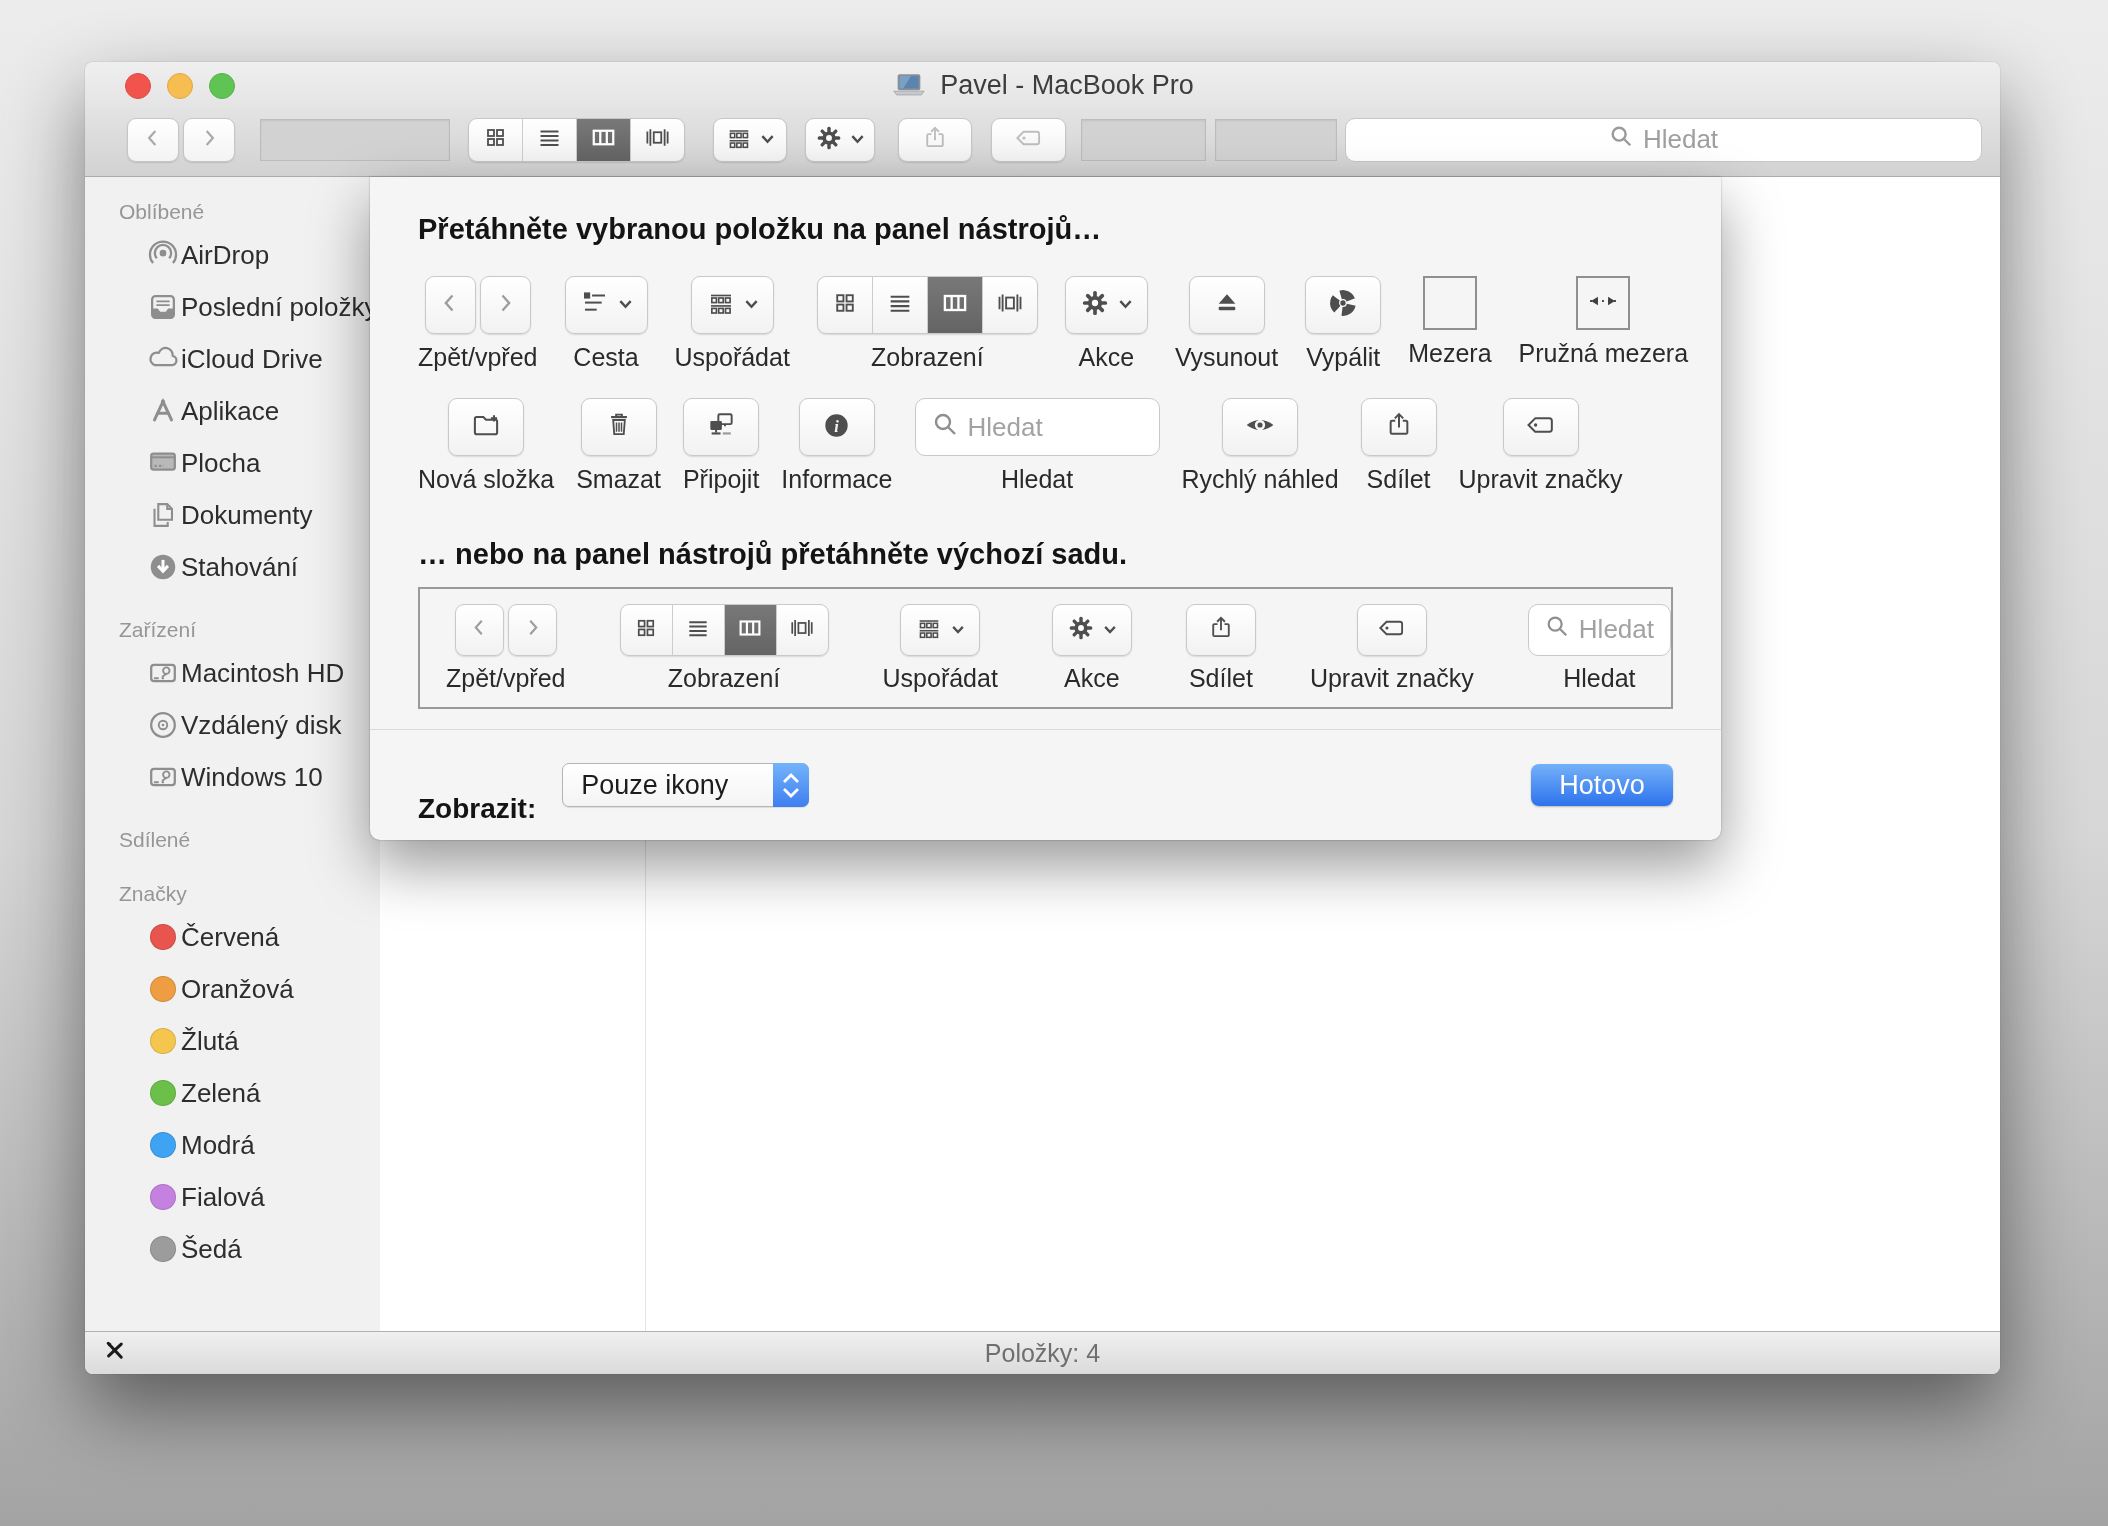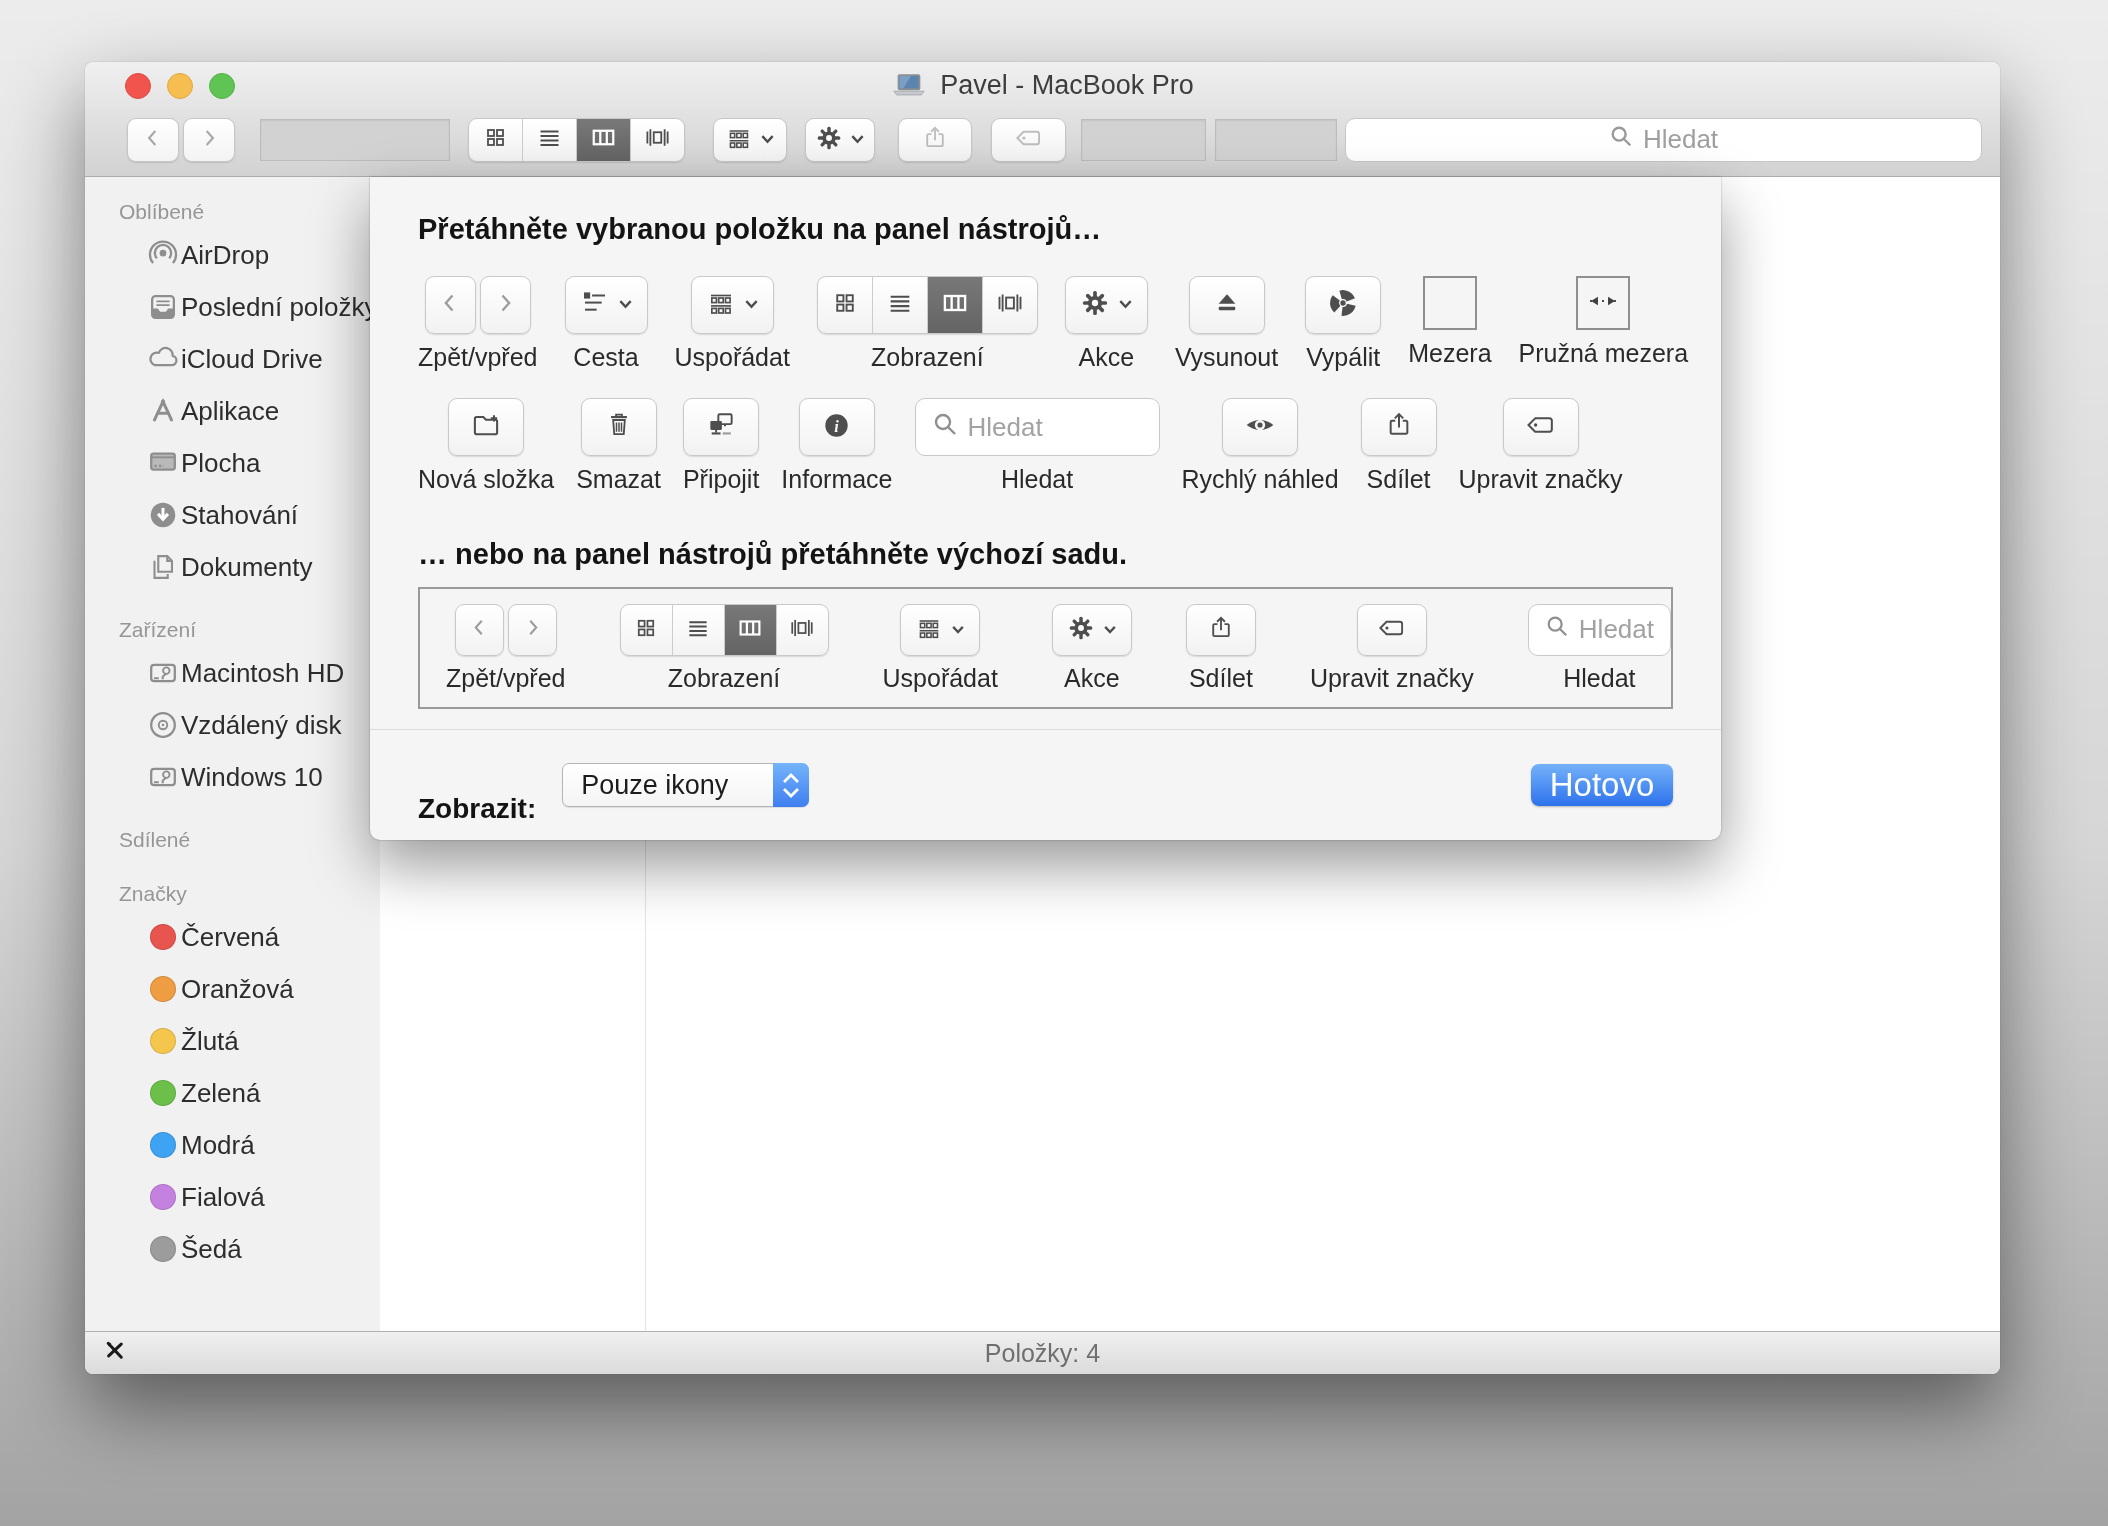--- a/index.html
+++ b/index.html
@@ -121,21 +121,21 @@
   }
   .stepper{
     position:absolute;right:-1px;top:-1px;width:36px;height:44px;
     border-radius:0 7px 7px 0;
     background:linear-gradient(#74b4fa,#3e7ef0);
     display:flex;flex-direction:column;align-items:center;justify-content:center;gap:3px;
   }
   .done-btn{
     margin-left:auto;width:142px;height:42px;border-radius:8px;
     background:linear-gradient(#74b1f9,#2e72ec);
-    color:#fff;font-size:33px;display:flex;align-items:center;justify-content:center;
+    color:#fff;font-size:27px;display:flex;align-items:center;justify-content:center;
     box-shadow:0 1px 2px rgba(0,0,0,.25);
   }
   
   .statusbar{
     flex:none;height:42px;position:relative;
     background:linear-gradient(#f0f0f0,#dbdbdb);
     border-top:1px solid #b1b1b1;
     display:flex;align-items:center;justify-content:center;
     color:#6f6f6f;font-size:25px;
   }
@@ -329,38 +329,38 @@
               <rect x="5.5" y="8" width="25" height="17" rx="2.5" fill="#b9b9b9" stroke="#8e8e8e" stroke-width="2.4"></rect>
               <path d="M9 21 h10" stroke="#8e8e8e" stroke-width="2.4" stroke-dasharray="2.4 2.4"></path>
               <path d="M5.5 12 h25" stroke="#8e8e8e" stroke-width="2"></path>
             </svg>
           </span>
         <span>Plocha</span>
       </div>
       <div class="sb-item">
         <span class="sb-ic">
             <svg viewBox="0 0 36 36" width="34" height="34">
-              <circle cx="18" cy="18" r="13" fill="#8e8e8e"></circle>
-              <path d="M18 10.5 V21.5" stroke="#fff" stroke-width="3.2"></path>
-              <path d="M12.8 16.8 L18 22.5 L23.2 16.8" fill="none" stroke="#fff" stroke-width="3.2"></path>
-            </svg>
-          </span>
-        <span>Stahování</span>
-      </div>
-      <div class="sb-item">
-        <span class="sb-ic">
-            <svg viewBox="0 0 36 36" width="34" height="34">
               <g fill="none" stroke="#8e8e8e" stroke-width="2.2">
                 <path d="M13 6.5 h9.5 l5 5 V23 H13 Z"></path>
                 <path d="M22.5 6.5 v5 h5"></path>
                 <path d="M9 11.5 V29.5 h14 v-4"></path>
               </g>
             </svg>
           </span>
         <span>Dokumenty</span>
+      </div>
+      <div class="sb-item">
+        <span class="sb-ic">
+            <svg viewBox="0 0 36 36" width="34" height="34">
+              <circle cx="18" cy="18" r="13" fill="#8e8e8e"></circle>
+              <path d="M18 10.5 V21.5" stroke="#fff" stroke-width="3.2"></path>
+              <path d="M12.8 16.8 L18 22.5 L23.2 16.8" fill="none" stroke="#fff" stroke-width="3.2"></path>
+            </svg>
+          </span>
+        <span>Stahování</span>
       </div>
 
       <div class="sb-header gap">Zařízení</div>
       <div class="sb-item">
         <span class="sb-ic">
             <svg viewBox="0 0 36 36" width="34" height="34">
               <rect x="5.5" y="9.5" width="25" height="17" rx="3" fill="none" stroke="#8e8e8e" stroke-width="2.4"></rect>
               <circle cx="21.5" cy="15.5" r="3.4" fill="none" stroke="#8e8e8e" stroke-width="2"></circle>
               <path d="M21.5 18.9 l-4.5 3.4" stroke="#8e8e8e" stroke-width="2"></path>
               <path d="M8.5 23.5 h5 M16.5 23.5 h2.5" stroke="#8e8e8e" stroke-width="2"></path>

